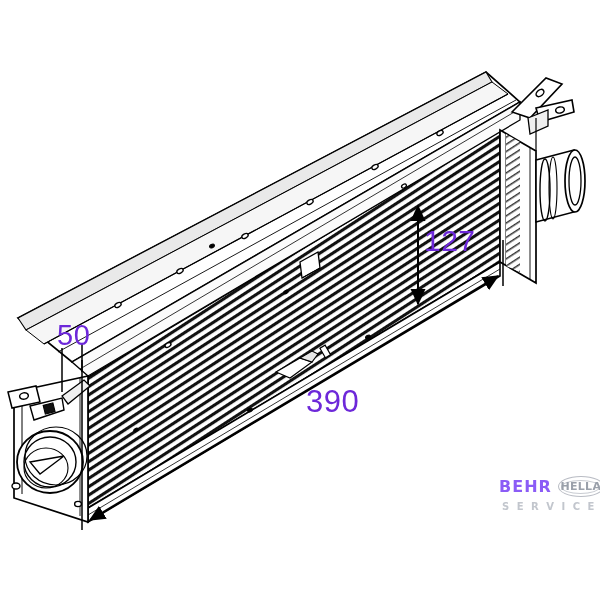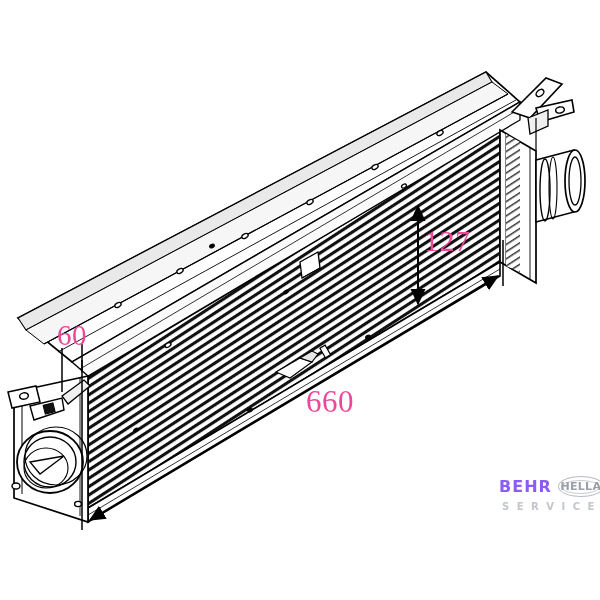--- a/index.html
+++ b/index.html
@@ -19,23 +19,23 @@
   }
   #drawing {
     position: absolute;
     left: 0;
     top: 0;
     width: 600px;
     height: 600px;
   }
   .dim-text {
     position: absolute;
-    font-family: Liberation Serif, serif;
+    font-family: Liberation Sans, sans-serif;
     font-weight: 400;
-    color: #ec4899;
+    color: #6d28d9;
     white-space: nowrap;
     line-height: 1;
   }
   #dim-740 {
     left: 306px;
     top: 386px;
     font-size: 31px;
     letter-spacing: 0.5px;
   }
   #dim-127 {
@@ -264,25 +264,25 @@
       <line x1="418" y1="206" x2="418" y2="304" stroke="#000000" stroke-width="2.0" marker-start="url(#arrHead)" marker-end="url(#arrHead)"></line>
     </g>
 
     <g>
       <line x1="62" y1="348" x2="62" y2="392" stroke="#000000" stroke-width="1.5"></line>
       <line x1="82" y1="344" x2="82" y2="372" stroke="#000000" stroke-width="1.5"></line>
     </g>
 
   </svg>
 
-  <div class="dim-text" id="dim-740">660</div>
+  <div class="dim-text" id="dim-740">390</div>
 
   <div class="dim-text" id="dim-127">127</div>
 
-  <div class="dim-text" id="dim-50">60</div>
+  <div class="dim-text" id="dim-50">50</div>
 
   <div id="logo">
     <div id="logo-row">
       <span id="behr-word">BEHR</span>
       <span id="hella-oval">
         <span id="hella-word">HELLA</span>
       </span>
     </div>
     <div id="service-word">SERVICE</div>
   </div>

